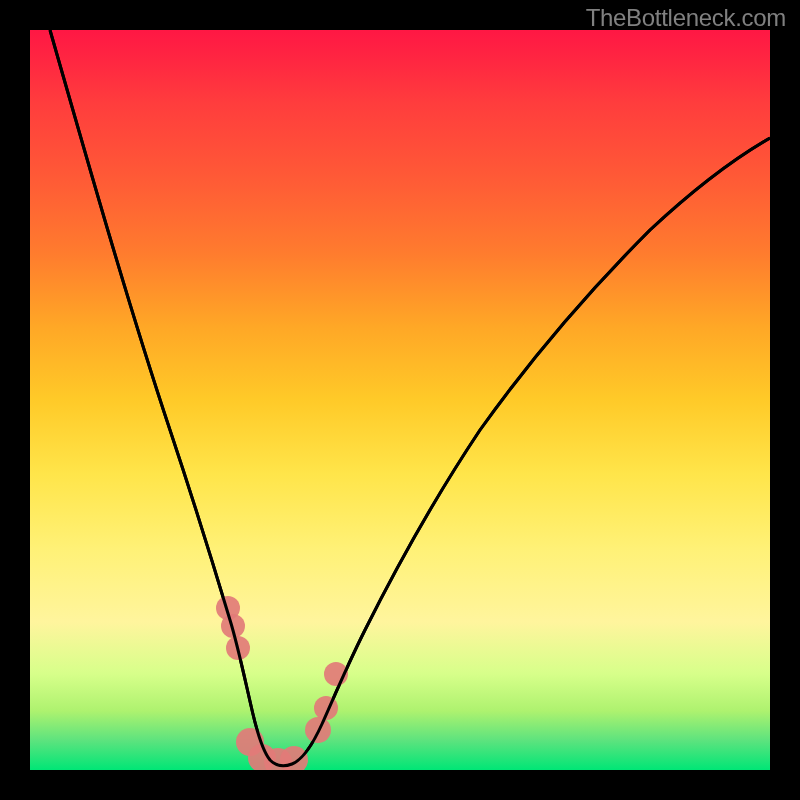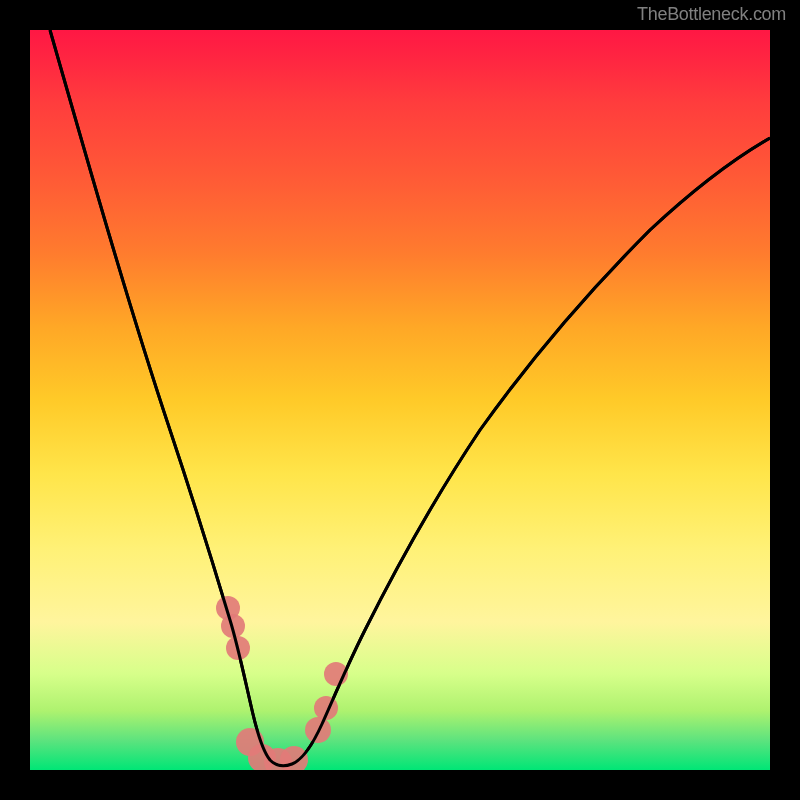--- a/index.html
+++ b/index.html
@@ -26,21 +26,21 @@
       #5de37e 96%,
       #00e676 100%);
     overflow: hidden;
   }
   .curve-svg { position: absolute; top: 0; left: 0; width: 740px; height: 740px; }
   .watermark {
     position: absolute;
     top: 4px;
     right: 14px;
     color: #808080;
-    font-size: 18px;
+    font-size: 24px;
     font-weight: 500;
     letter-spacing: -0.3px;
   }
 </style>
 </head>
 <body>
 
 <div class="frame">
   <div class="plot-area">
     <svg class="curve-svg" viewBox="0 0 740 740">

